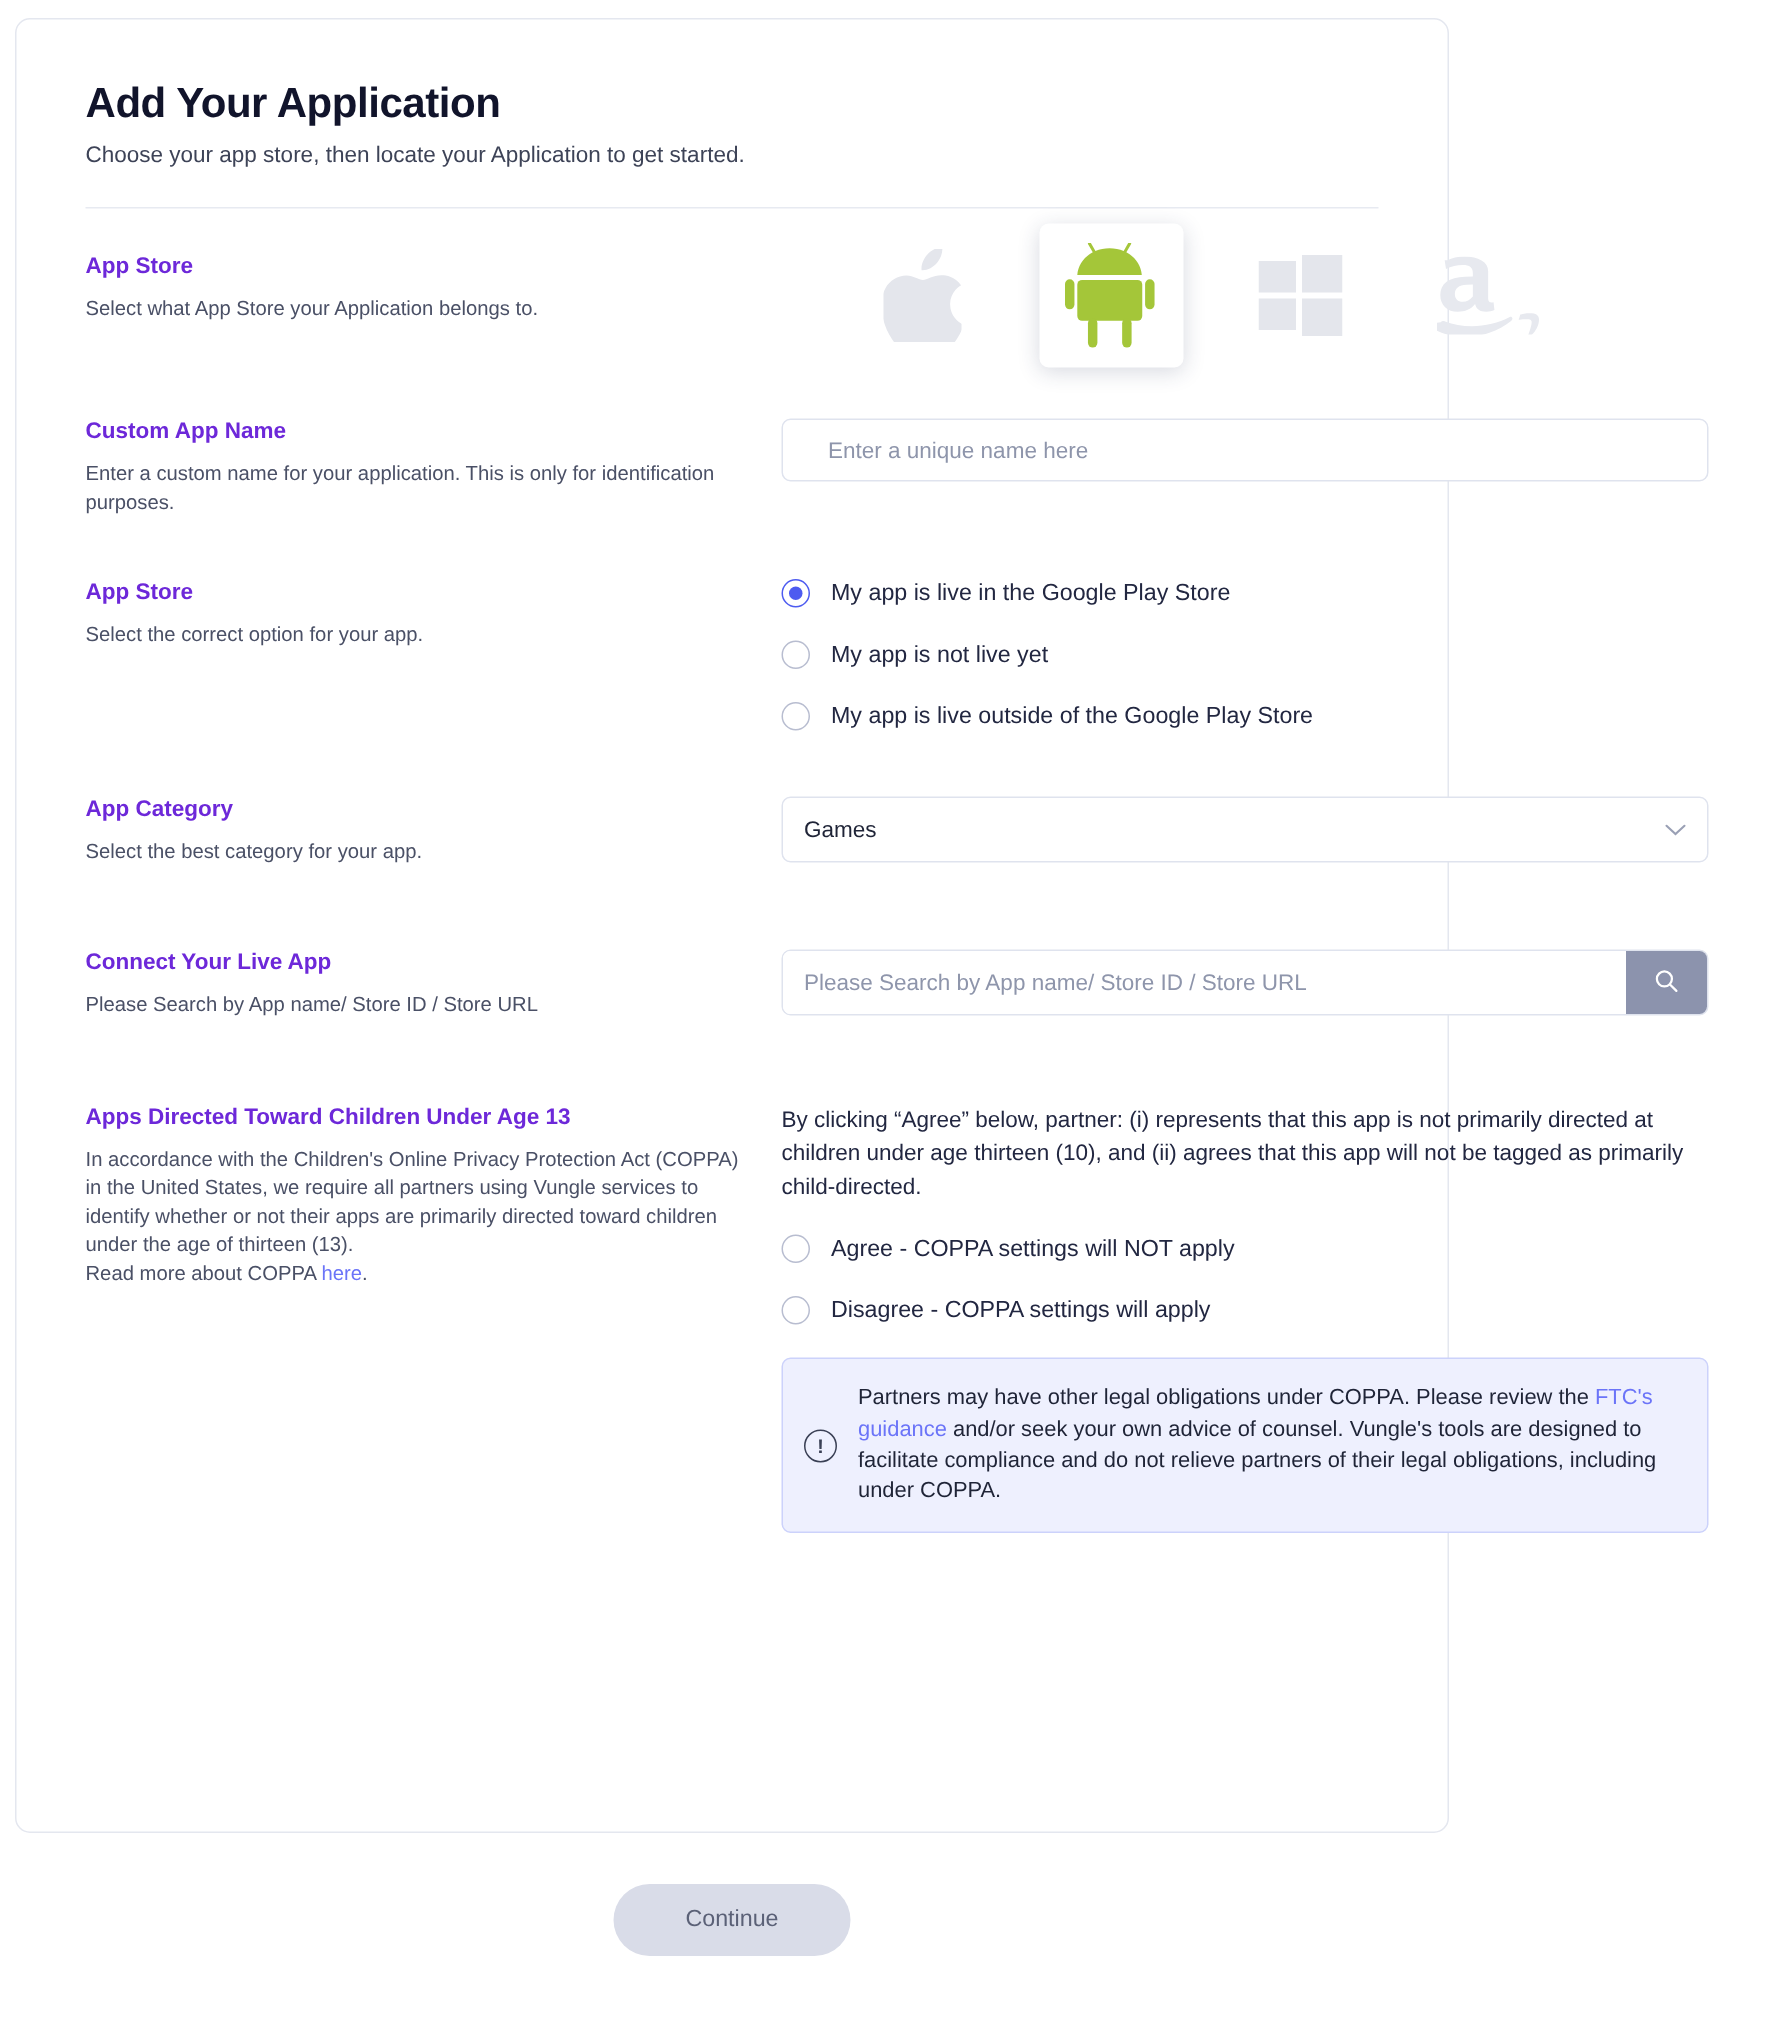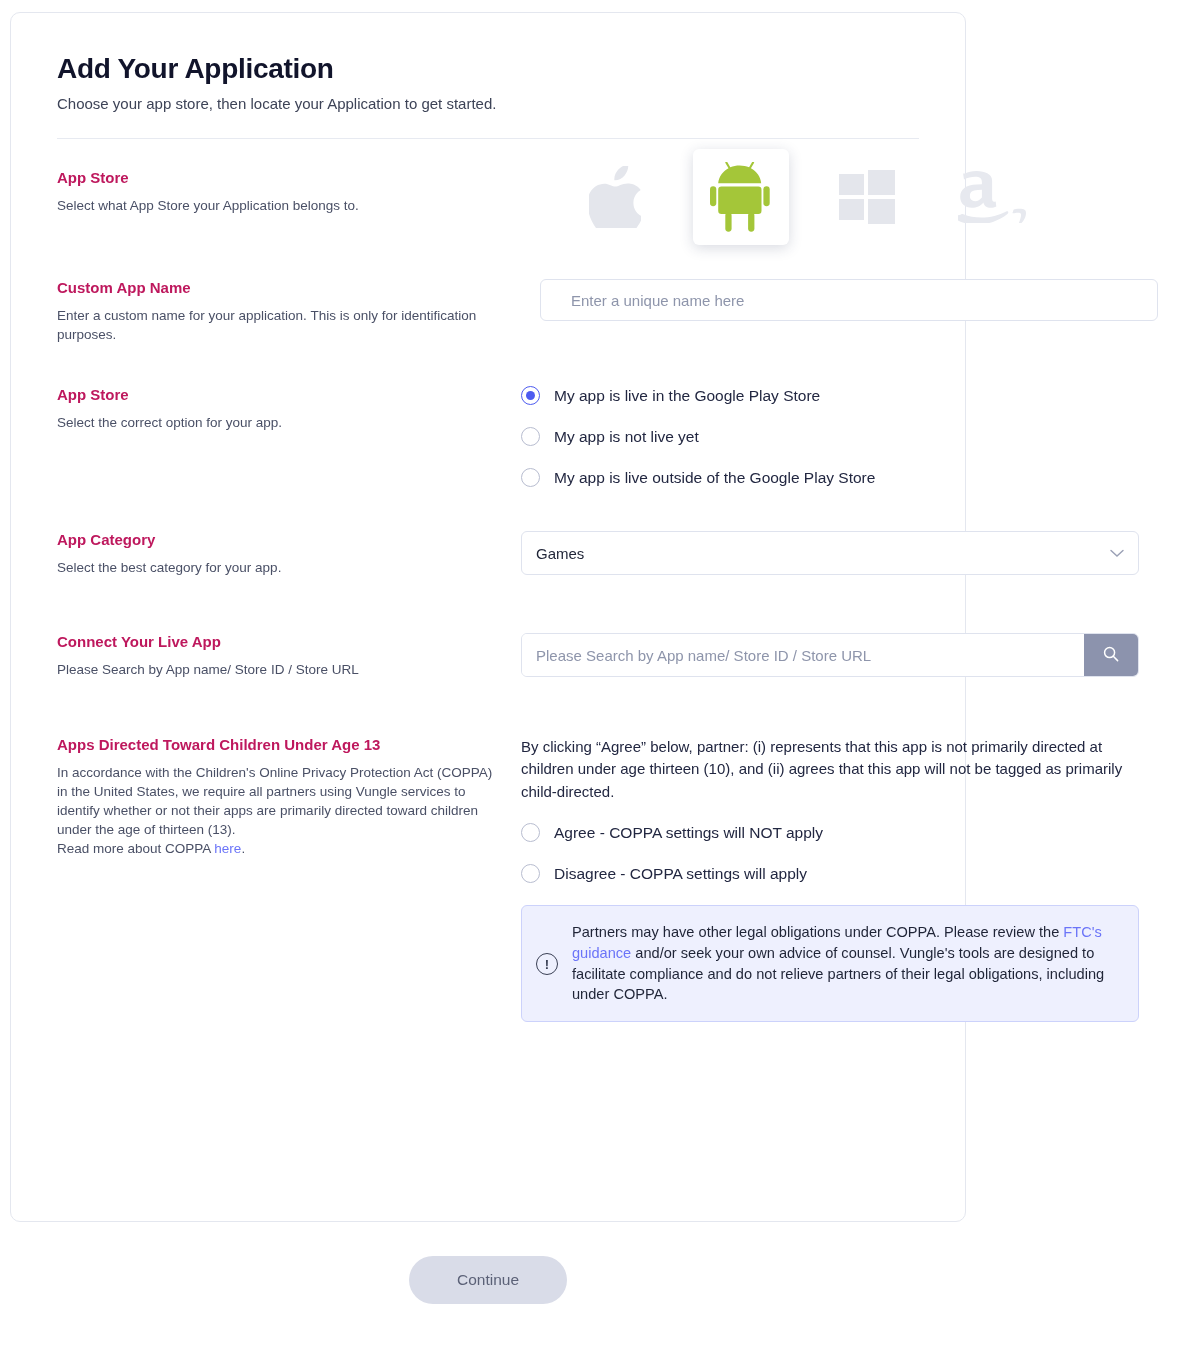--- a/index.html
+++ b/index.html
@@ -52,21 +52,21 @@
     width: 464px;
     flex: 0 0 464px;
     padding-right: 24px;
   }
   .right {
     flex: 1;
   }
   .label {
     font-size: 15px;
     font-weight: bold;
-    color: #be185d;
+    color: #6d28d9;
     margin: 0 0 10px 0;
   }
   .help {
     font-size: 13.5px;
     color: #4a5066;
     line-height: 1.42;
     margin: 0;
   }
   .help a, .link {
     color: #6b74f8;
@@ -90,21 +90,21 @@
     justify-content: center;
     border-radius: 6px;
   }
   .store-tile.selected {
     background: #ffffff;
     box-shadow: 0 3px 14px rgba(40,50,90,0.18);
   }
   .store-tile svg { display: block; }
 
   
-  .row-name { margin-top: 34px; gap: 19px; }
+  .row-name { margin-top: 34px; }
   .text-input {
     width: 618px;
     height: 42px;
     border: 1px solid #dfe3ee;
     border-radius: 6px;
     padding: 0 30px;
     font-size: 15px;
     color: #1f2437;
     background: #fff;
     outline: none;

